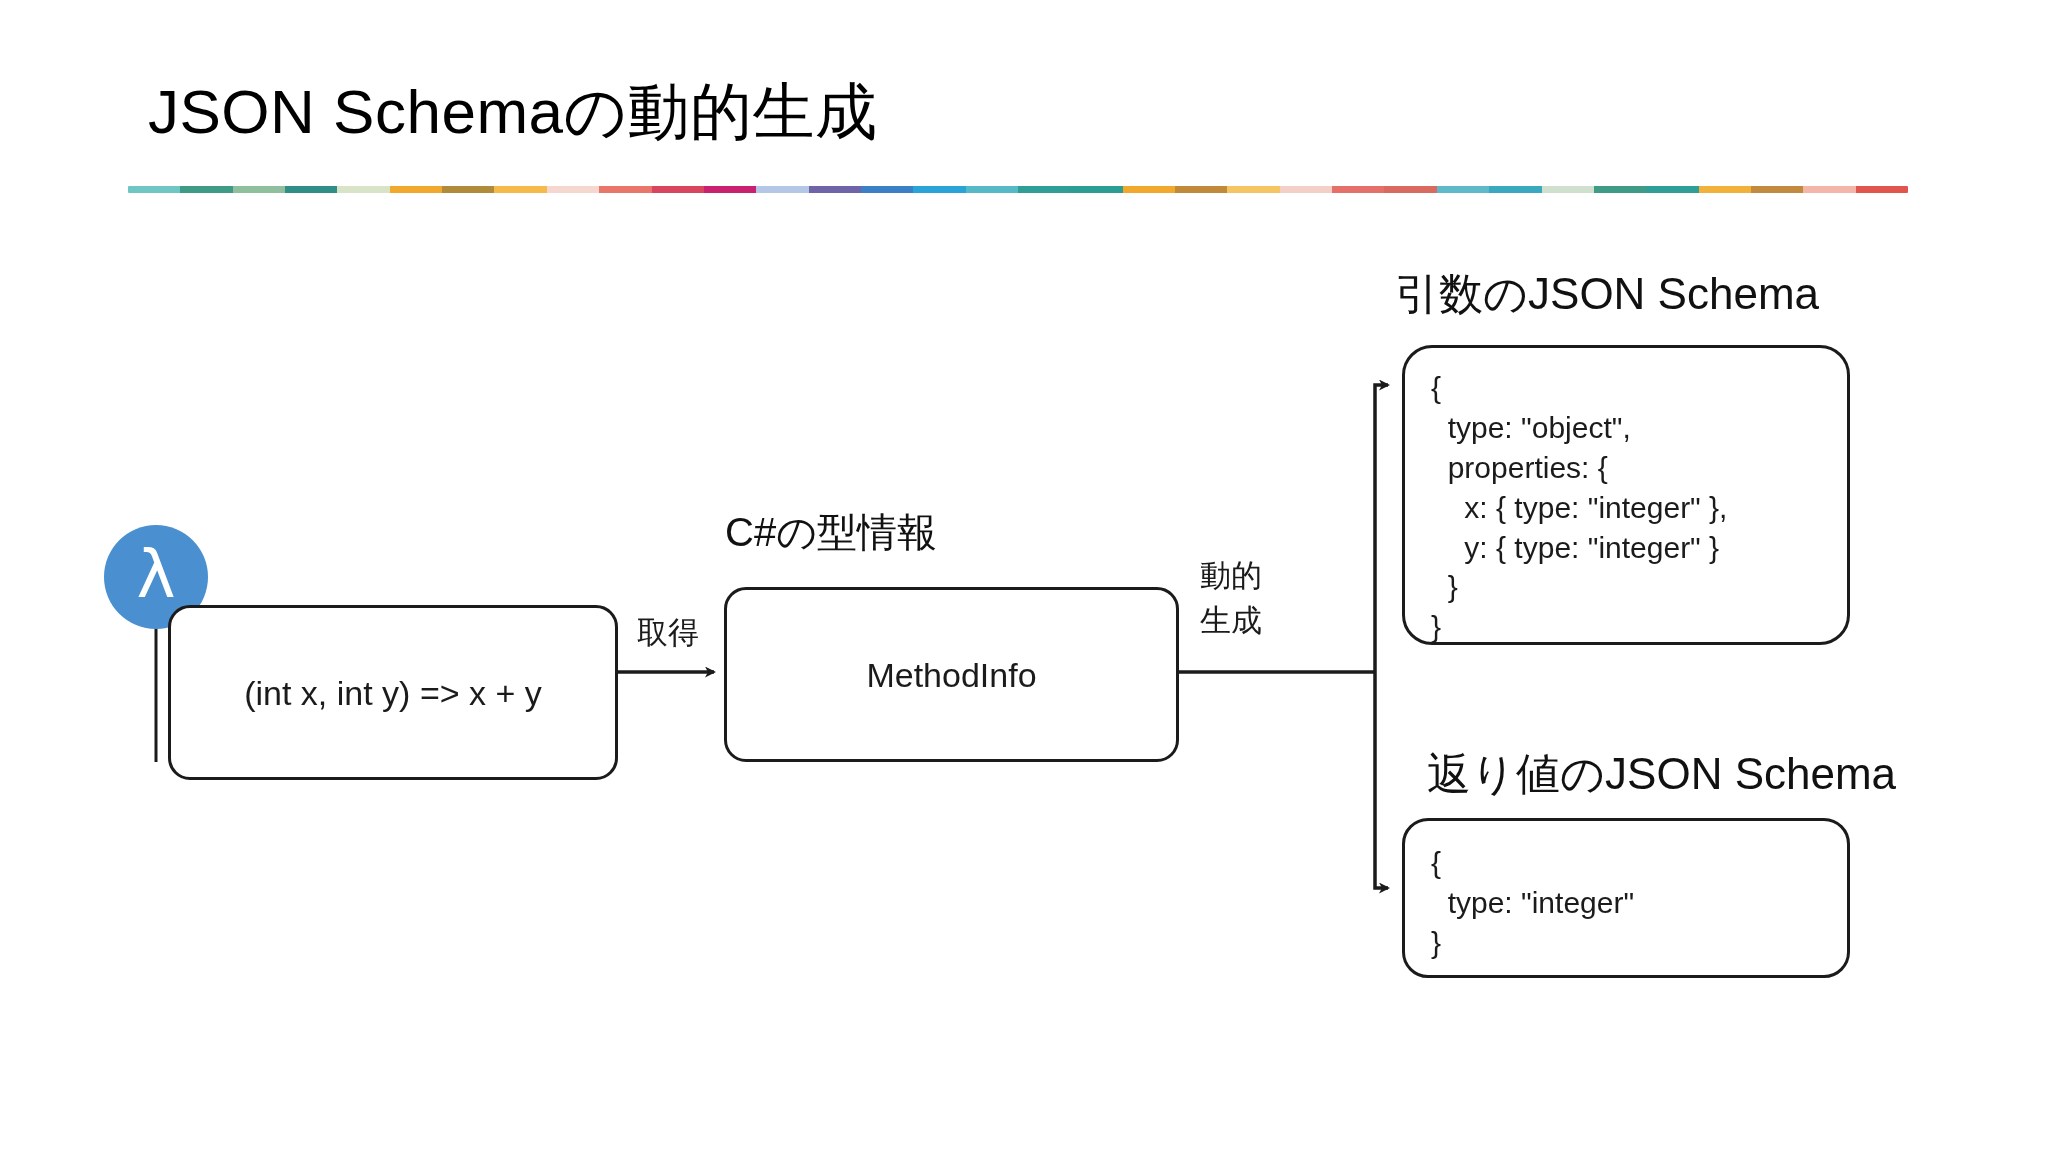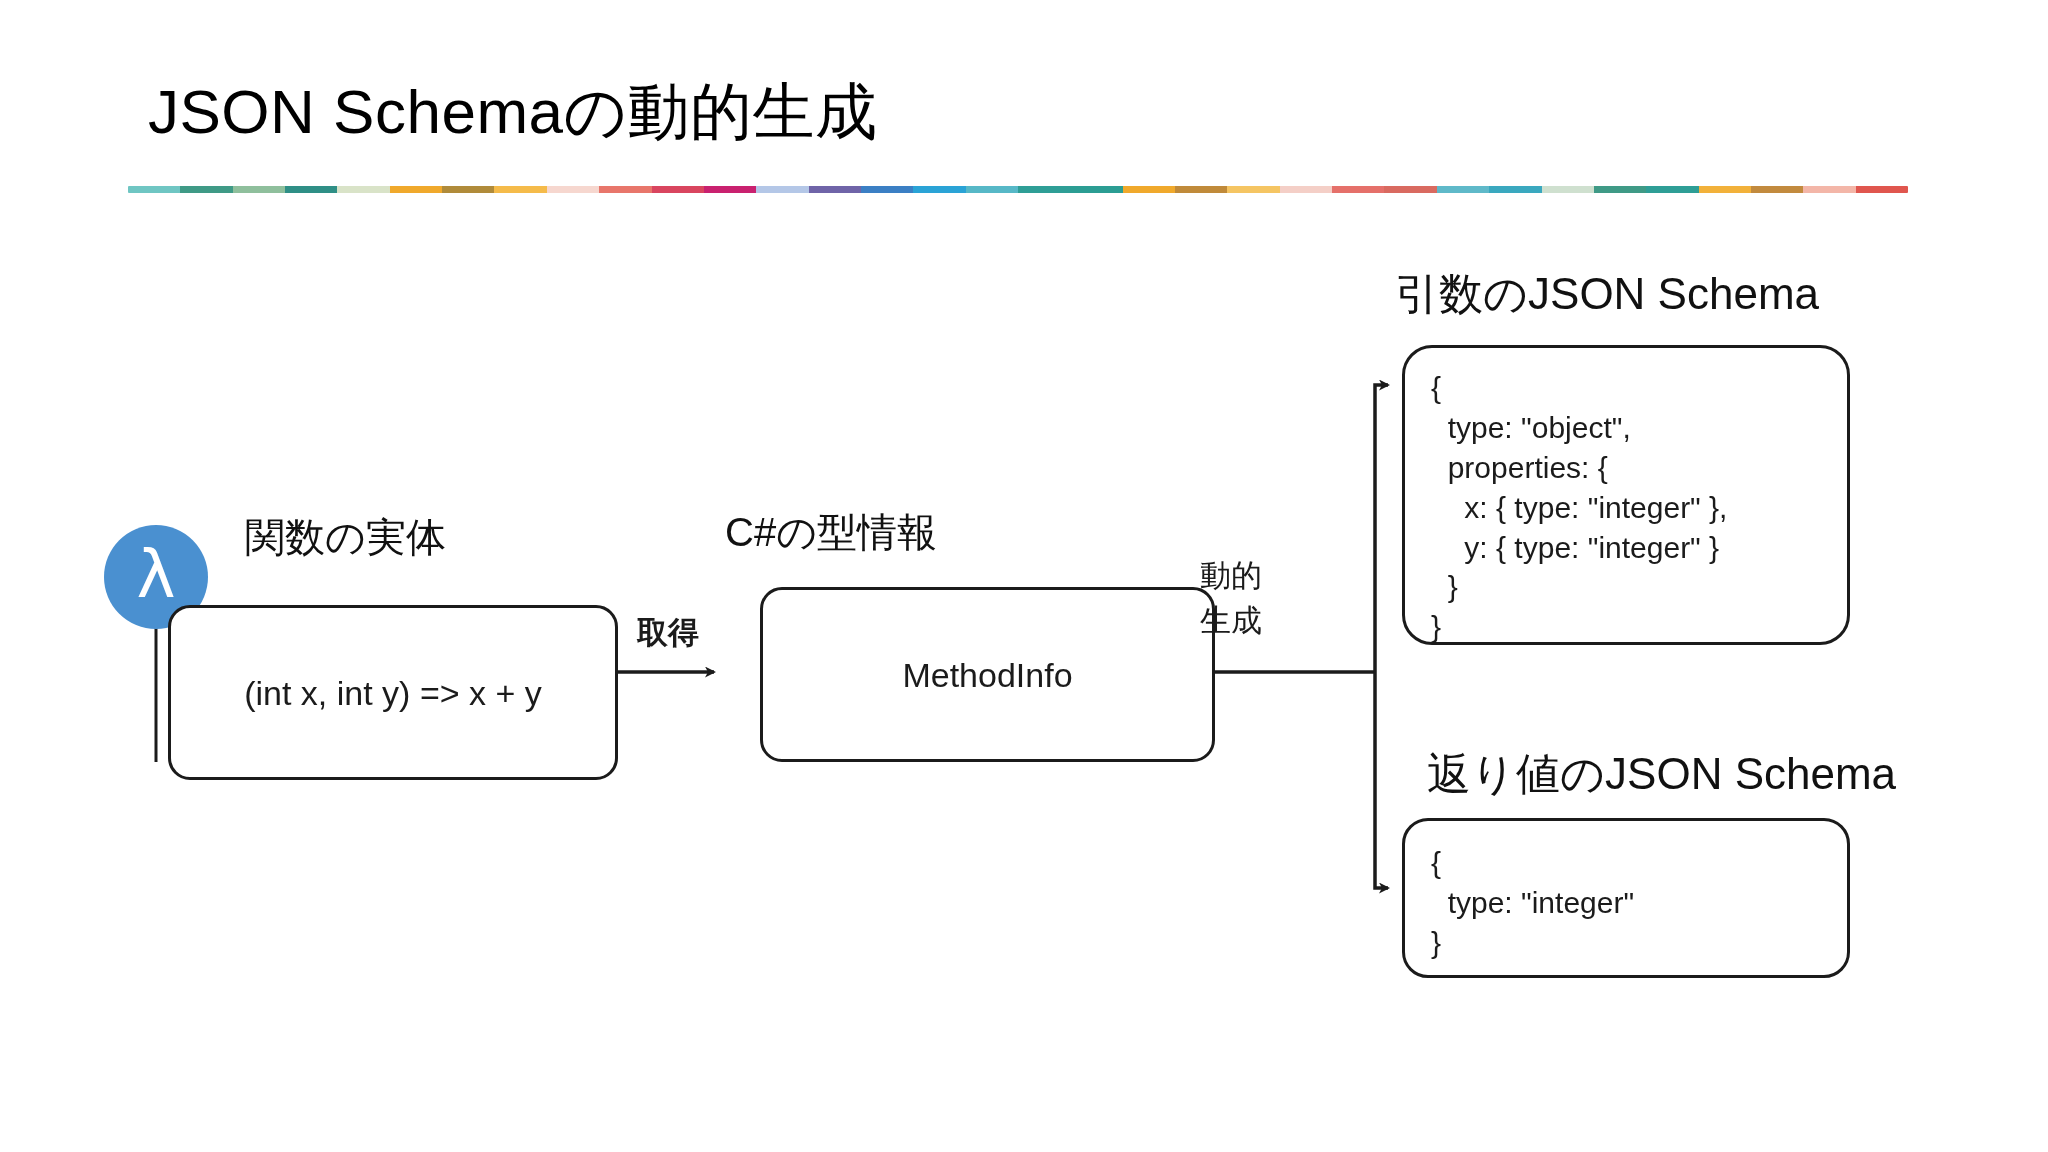--- a/index.html
+++ b/index.html
@@ -38,41 +38,41 @@
   .hdr-type{left:725px;top:505px;}
   .hdr-arg{left:1395px;top:265px;font-size:44px;}
   .hdr-ret{left:1395px;top:745px;font-size:44px;margin-left:32px;}
 
   
   .box{
     position:absolute;border:3px solid #1b1b1b;border-radius:22px;background:#fff;
     box-sizing:border-box;
   }
   .box-lambda{left:168px;top:585px;width:450px;height:175px;margin-top:20px;}
-  .box-method{left:760px;top:587px;width:455px;height:175px;}
+  .box-method{left:724px;top:587px;width:455px;height:175px;}
   .box-arg{left:1402px;top:345px;width:448px;height:300px;border-radius:30px;}
   .box-ret{left:1402px;top:818px;width:448px;height:160px;border-radius:26px;}
 
   .box-center{
     position:absolute;left:0;right:0;top:50%;transform:translateY(-50%);
     text-align:center;font-size:34px;color:#1b1b1b;
   }
 
   .code{
     position:absolute;left:26px;top:20px;
     font-family:"Liberation Sans","DejaVu Sans",sans-serif;
     font-size:30px;line-height:1.33;color:#1b1b1b;white-space:pre;
   }
   .code-ret{top:22px;}
 
   
   .edge-label{
     position:absolute;font-size:31px;color:#1b1b1b;white-space:nowrap;text-align:right;
   }
-  .lbl-get{left:637px;top:612px;font-weight:bold;}
+  .lbl-get{left:637px;top:612px;}
   .lbl-gen{left:1200px;top:554px;line-height:1.45;}
 
   
   .lambda-badge{
     position:absolute;left:104px;top:525px;width:104px;height:104px;border-radius:50%;
     background:#4a90d0;display:flex;align-items:center;justify-content:center;
   }
   .lambda-badge span{
     color:#fff;font-size:66px;line-height:1;font-family:"DejaVu Sans",sans-serif;
     font-weight:400;margin-top:-4px;
@@ -111,21 +111,20 @@
 
     <svg width="2048" height="800" viewBox="0 0 2048 800">
       <path d="M157,345 L157,400" stroke="#1b1b1b" stroke-width="3" fill="none"></path>
     </svg>
   </div>
 
   <div class="lambda-badge">
     <span>λ</span>
   </div>
 
-  <div class="hdr hdr-func">関数の実体</div>
   <div class="hdr hdr-type">C#の型情報</div>
   <div class="hdr hdr-arg">引数のJSON Schema</div>
   <div class="hdr hdr-ret">返り値のJSON Schema</div>
 
   <div class="box box-lambda">
     <div class="box-center">(int x, int y) =&gt; x + y</div>
   </div>
 
   <div class="box box-method">
     <div class="box-center">MethodInfo</div>

